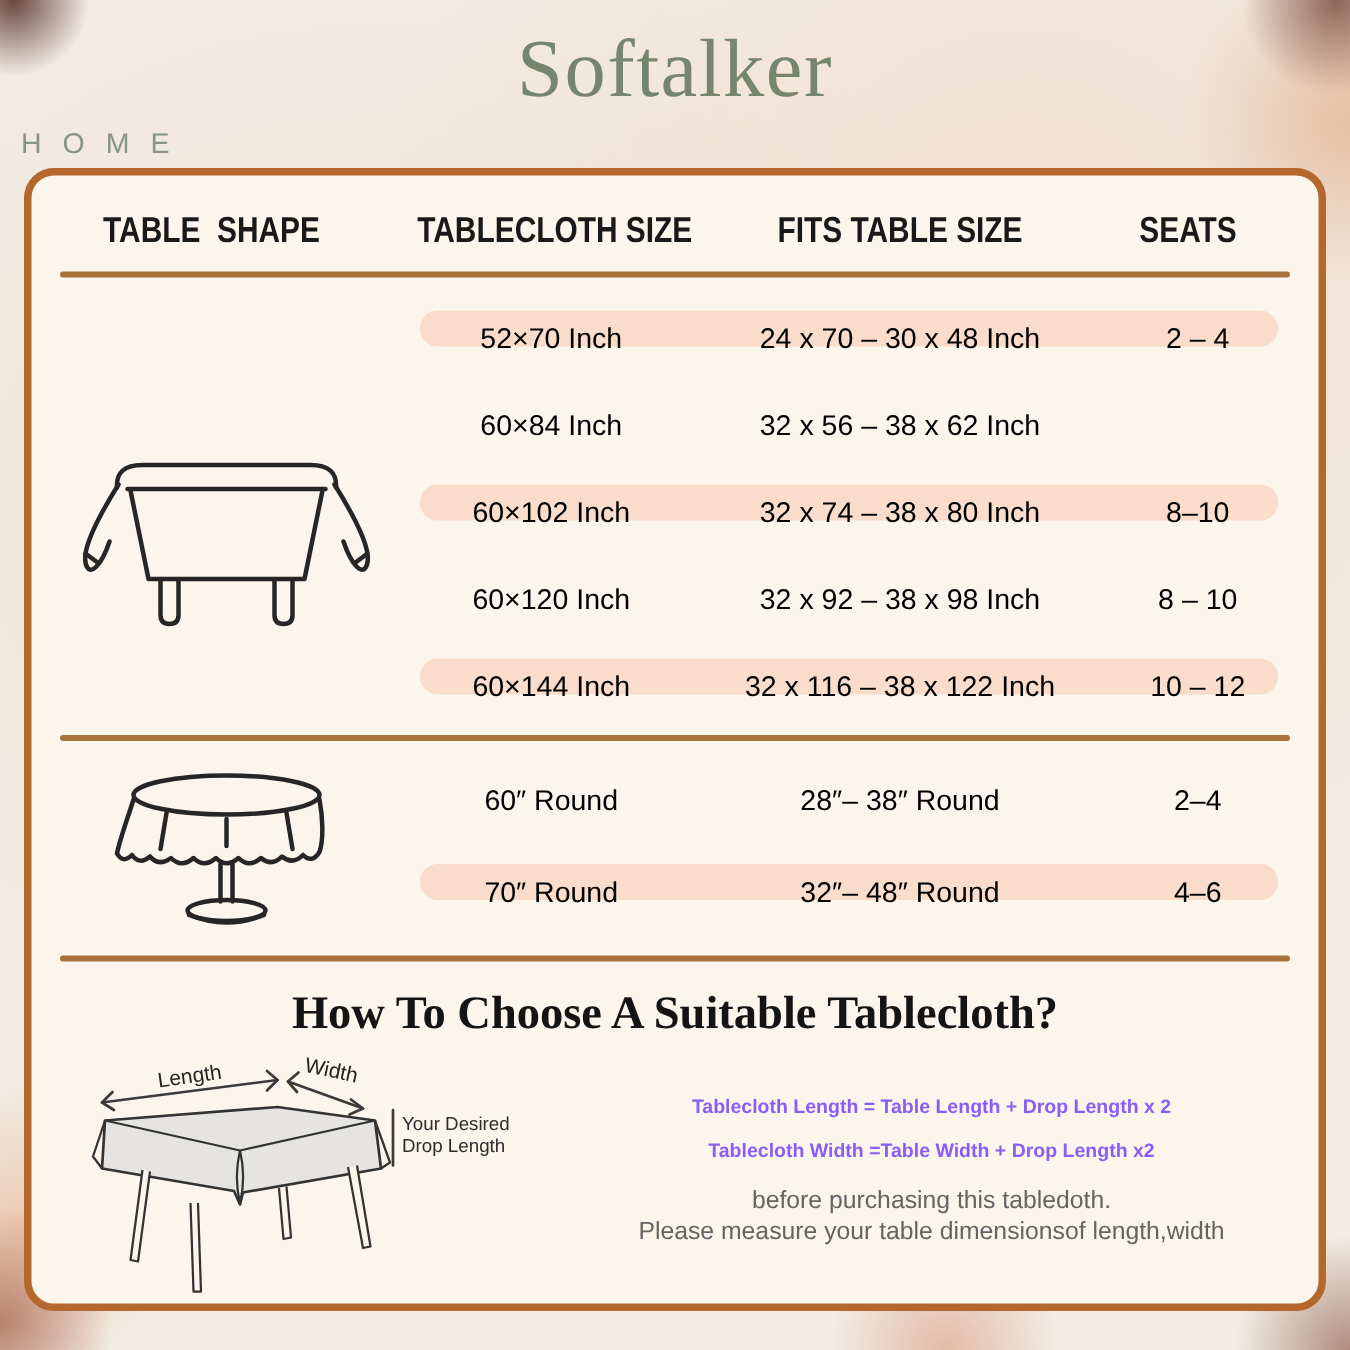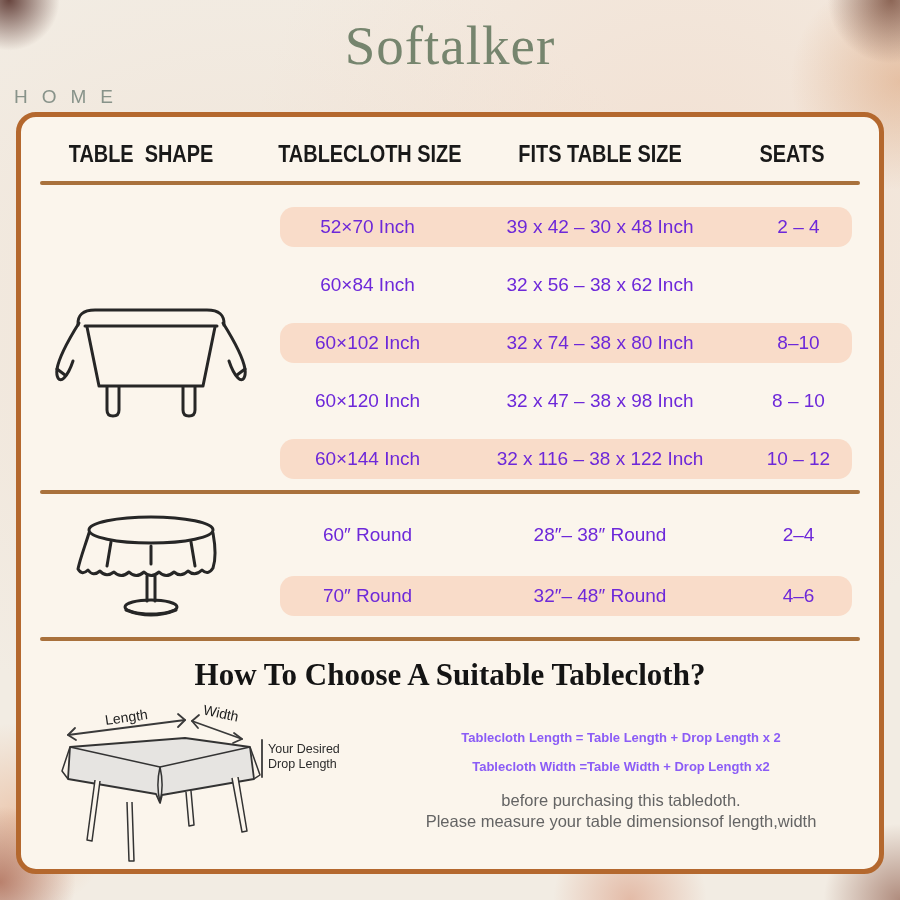--- a/index.html
+++ b/index.html
@@ -34,22 +34,22 @@
     position:absolute;top:22px;height:30px;line-height:30px;text-align:center;
     font-size:24px;font-weight:700;color:#191919;white-space:pre;transform:scaleX(.83);
   }
   .hdr.h1{left:20px;width:200px;}
   .hdr.h2{left:240px;width:202px;}
   .hdr.h3{left:478px;width:202px;}
   .hdr.h4{left:692px;width:158px;}
   .rule{position:absolute;left:19px;width:820px;height:4px;background:#a9713c;border-radius:2px;}
   .rule.r1{top:64px;} .rule.r2{top:373px;} .rule.r3{top:520px;}
   .row{
-    position:absolute;left:259px;width:572px;height:40px;line-height:40px;
-    font-size:19px;color:#6d28d9;border-radius:14px;
+    position:absolute;left:259px;width:572px;height:24px;line-height:40px;
+    font-size:19px;color:#000000;border-radius:14px;
   }
   .row.hl{background:#f9dcc9;}
   .row span{position:absolute;top:0;height:40px;text-align:center;}
   .c-size{left:0;width:175px;}
   .c-fits{left:175px;width:290px;}
   .c-seats{left:465px;width:107px;}
   .illus{position:absolute;}
   .g-title{
     position:absolute;top:540px;left:0;width:100%;text-align:center;
     font-family:"Liberation Serif",serif;font-weight:700;font-size:31px;color:#141414;
@@ -83,35 +83,35 @@
     <path d="M28,26 C18,42 8,60 6,72 C5,80 8,86 13,81 C17,77 20,70 22,64"></path>
     <path d="M6,72 L14,78"></path>
     <path d="M172,26 C182,42 192,60 194,72 C195,80 192,86 187,81 C183,77 180,70 178,64"></path>
     <path d="M194,72 L186,78"></path>
     <path d="M56,90 L56,113 Q56,119 62,119 Q68,119 68,113 L68,90"></path>
     <path d="M132,90 L132,113 Q132,119 138,119 Q144,119 144,113 L144,90"></path>
   </svg>
 
   <div class="row hl" style="top:90px">
     <span class="c-size">52×70 Inch</span>
-    <span class="c-fits">39 x 42 – 30 x 48 Inch</span>
+    <span class="c-fits">24 x 70 – 30 x 48 Inch</span>
     <span class="c-seats">2 – 4</span>
   </div>
   <div class="row" style="top:148px">
     <span class="c-size">60×84 Inch</span>
     <span class="c-fits">32 x 56 – 38 x 62 Inch</span>
   </div>
   <div class="row hl" style="top:206px">
     <span class="c-size">60×102 Inch</span>
     <span class="c-fits">32 x 74 – 38 x 80 Inch</span>
     <span class="c-seats">8–10</span>
   </div>
   <div class="row" style="top:264px">
     <span class="c-size">60×120 Inch</span>
-    <span class="c-fits">32 x 47 – 38 x 98 Inch</span>
+    <span class="c-fits">32 x 92 – 38 x 98 Inch</span>
     <span class="c-seats">8 – 10</span>
   </div>
   <div class="row hl" style="top:322px">
     <span class="c-size">60×144 Inch</span>
     <span class="c-fits">32 x 116 – 38 x 122 Inch</span>
     <span class="c-seats">10 – 12</span>
   </div>
 
   <div class="rule r2"></div>
 

